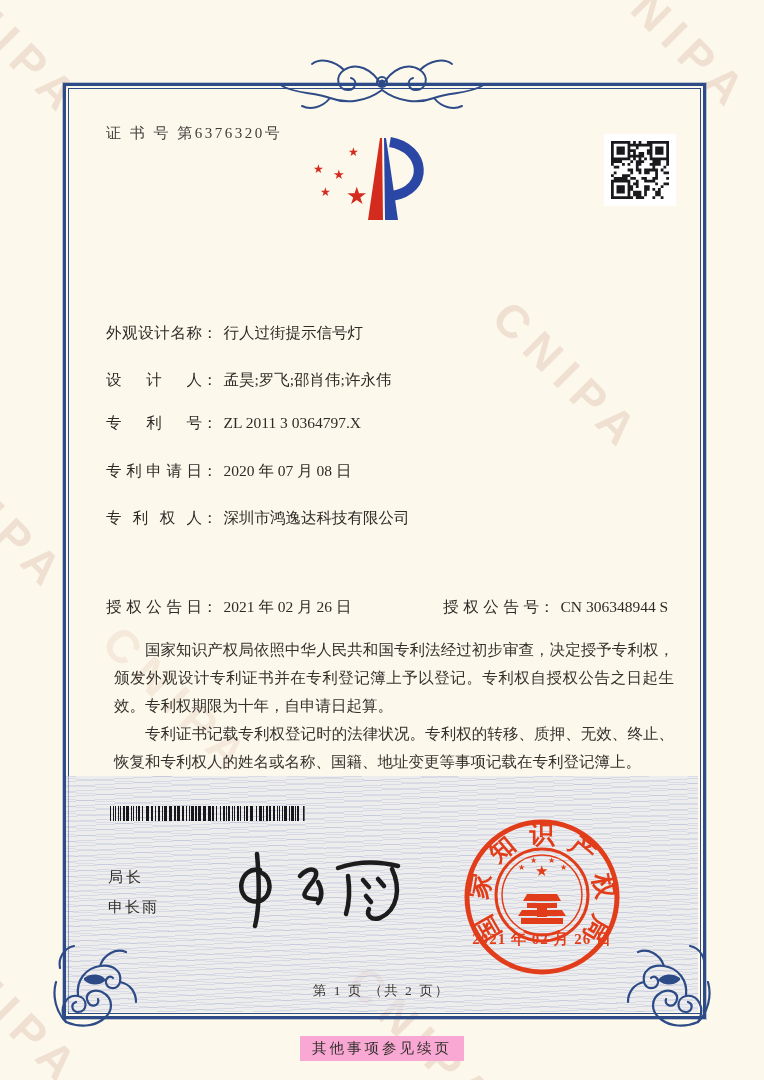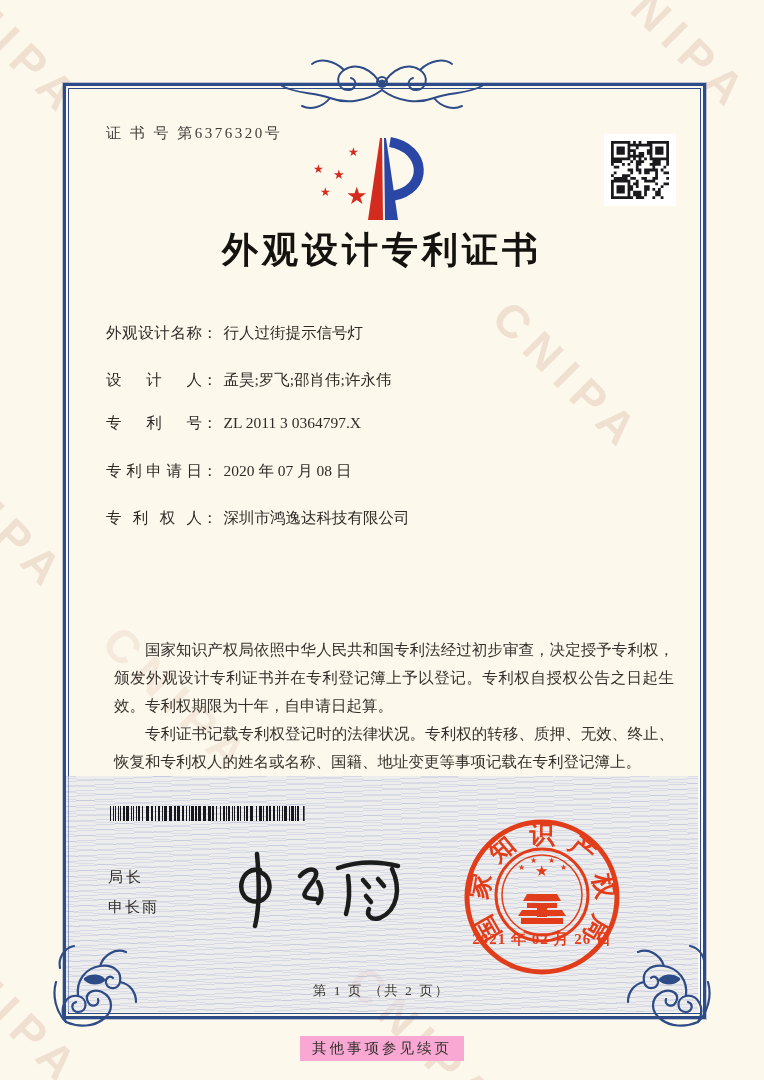--- a/index.html
+++ b/index.html
@@ -158,36 +158,43 @@
         <text x="34" y="72" font-size="24" fill="var(--logo-red)">★</text>
       </svg>
     </div>
 
     <div class="qr-wrap">
       <svg id="qr-svg" width="58" height="58" viewBox="0 0 63 63">
           <path d="M24,0h3v3h-3zM30,0h3v3h-3zM39,0h3v3h-3zM21,3h3v3h-3zM24,3h3v3h-3zM27,3h3v3h-3zM30,3h3v3h-3zM33,3h3v3h-3zM36,3h3v3h-3zM39,3h3v3h-3zM27,6h3v3h-3zM21,9h3v3h-3zM24,9h3v3h-3zM39,9h3v3h-3zM24,12h3v3h-3zM30,12h3v3h-3zM33,12h3v3h-3zM39,12h3v3h-3zM21,15h3v3h-3zM24,15h3v3h-3zM27,15h3v3h-3zM30,15h3v3h-3zM33,15h3v3h-3zM24,18h3v3h-3zM30,18h3v3h-3zM36,18h3v3h-3zM0,21h3v3h-3zM3,21h3v3h-3zM6,21h3v3h-3zM9,21h3v3h-3zM21,21h3v3h-3zM27,21h3v3h-3zM30,21h3v3h-3zM33,21h3v3h-3zM45,21h3v3h-3zM48,21h3v3h-3zM51,21h3v3h-3zM60,21h3v3h-3zM0,24h3v3h-3zM12,24h3v3h-3zM18,24h3v3h-3zM27,24h3v3h-3zM30,24h3v3h-3zM42,24h3v3h-3zM45,24h3v3h-3zM48,24h3v3h-3zM51,24h3v3h-3zM60,24h3v3h-3zM3,27h3v3h-3zM6,27h3v3h-3zM27,27h3v3h-3zM45,27h3v3h-3zM57,27h3v3h-3zM18,30h3v3h-3zM21,30h3v3h-3zM27,30h3v3h-3zM30,30h3v3h-3zM36,30h3v3h-3zM39,30h3v3h-3zM42,30h3v3h-3zM45,30h3v3h-3zM48,30h3v3h-3zM54,30h3v3h-3zM3,33h3v3h-3zM21,33h3v3h-3zM30,33h3v3h-3zM36,33h3v3h-3zM39,33h3v3h-3zM48,33h3v3h-3zM57,33h3v3h-3zM60,33h3v3h-3zM0,36h3v3h-3zM12,36h3v3h-3zM15,36h3v3h-3zM18,36h3v3h-3zM48,36h3v3h-3zM3,39h3v3h-3zM6,39h3v3h-3zM9,39h3v3h-3zM12,39h3v3h-3zM15,39h3v3h-3zM21,39h3v3h-3zM24,39h3v3h-3zM33,39h3v3h-3zM36,39h3v3h-3zM45,39h3v3h-3zM48,39h3v3h-3zM60,39h3v3h-3zM27,42h3v3h-3zM36,42h3v3h-3zM39,42h3v3h-3zM42,42h3v3h-3zM45,42h3v3h-3zM24,45h3v3h-3zM27,45h3v3h-3zM48,45h3v3h-3zM57,45h3v3h-3zM60,45h3v3h-3zM21,48h3v3h-3zM27,48h3v3h-3zM36,48h3v3h-3zM39,48h3v3h-3zM54,48h3v3h-3zM21,51h3v3h-3zM36,51h3v3h-3zM39,51h3v3h-3zM45,51h3v3h-3zM51,51h3v3h-3zM24,54h3v3h-3zM27,54h3v3h-3zM30,54h3v3h-3zM36,54h3v3h-3zM48,54h3v3h-3zM51,54h3v3h-3zM24,57h3v3h-3zM27,57h3v3h-3zM30,57h3v3h-3zM36,57h3v3h-3zM48,57h3v3h-3zM51,57h3v3h-3zM21,60h3v3h-3zM27,60h3v3h-3zM30,60h3v3h-3zM33,60h3v3h-3zM45,60h3v3h-3zM54,60h3v3h-3zM0,0h21v21h-21zM3,3h15v15h-15zM6,6h9v9h-9zM42,0h21v21h-21zM45,3h15v15h-15zM48,6h9v9h-9zM0,42h21v21h-21zM3,45h15v15h-15zM6,48h9v9h-9z" fill="#1a1a1e" fill-rule="evenodd"></path>
         </svg>
     </div>
 
-    <div class="title">外观设计专利证书</div>
 
     <div class="frow" style="top:322px">
       <span class="flabel">外观设计名称</span><span class="fcolon">：</span><span class="fvalue">行人过街提示信号灯</span>
     </div>
     <div class="frow" style="top:369px">
       <span class="flabel">设计人</span><span class="fcolon">：</span><span class="fvalue">孟昊;罗飞;邵肖伟;许永伟</span>
     </div>
     <div class="frow" style="top:412px">
       <span class="flabel">专利号</span><span class="fcolon">：</span><span class="fvalue">ZL 2011 3 0364797.X</span>
     </div>
     <div class="frow" style="top:460px">
       <span class="flabel">专利申请日</span><span class="fcolon">：</span><span class="fvalue">2020 年 07 月 08 日</span>
     </div>
     <div class="frow" style="top:507px">
       <span class="flabel">专利权人</span><span class="fcolon">：</span><span class="fvalue">深圳市鸿逸达科技有限公司</span>
+    </div>
+    <div class="frow" style="top:596px">
+      <span class="fpair">
+        <span class="flabel">授权公告日</span><span class="fcolon">：</span><span class="fvalue">2021 年 02 月 26 日</span>
+      </span>
+      <span class="fpair fpair2">
+        <span class="flabel">授权公告号</span><span class="fcolon">：</span><span class="fvalue">CN 306348944 S</span>
+      </span>
     </div>
 
     <p class="legal">国家知识产权局依照中华人民共和国专利法经过初步审查，决定授予专利权，颁发外观设计专利证书并在专利登记簿上予以登记。专利权自授权公告之日起生效。专利权期限为十年，自申请日起算。</p>
     <p class="legal p2">专利证书记载专利权登记时的法律状况。专利权的转移、质押、无效、终止、恢复和专利权人的姓名或名称、国籍、地址变更等事项记载在专利登记簿上。</p>
 
     <div class="barcode">
       <svg id="barcode-svg" width="196" height="15" viewBox="0 0 196 15">
           <path d="M0,0h1v15h-1zM3,0h1v15h-1zM5,0h1v15h-1zM8,0h1v15h-1zM10,0h1v15h-1zM13,0h2v15h-2zM16,0h3v15h-3zM21,0h1v15h-1zM23,0h1v15h-1zM26,0h1v15h-1zM28,0h2v15h-2zM32,0h1v15h-1zM36,0h3v15h-3zM41,0h2v15h-2zM45,0h1v15h-1zM48,0h2v15h-2zM52,0h1v15h-1zM54,0h3v15h-3zM59,0h3v15h-3zM64,0h2v15h-2zM67,0h3v15h-3zM72,0h2v15h-2zM76,0h1v15h-1zM79,0h1v15h-1zM81,0h3v15h-3zM85,0h2v15h-2zM88,0h3v15h-3zM93,0h3v15h-3zM98,0h3v15h-3zM102,0h2v15h-2zM106,0h1v15h-1zM110,0h1v15h-1zM113,0h2v15h-2zM116,0h1v15h-1zM118,0h2v15h-2zM122,0h1v15h-1zM124,0h1v15h-1zM127,0h2v15h-2zM130,0h1v15h-1zM134,0h1v15h-1zM136,0h2v15h-2zM140,0h3v15h-3zM146,0h1v15h-1zM149,0h3v15h-3zM153,0h1v15h-1zM156,0h2v15h-2zM159,0h2v15h-2zM163,0h2v15h-2zM167,0h1v15h-1zM169,0h1v15h-1zM172,0h1v15h-1zM174,0h3v15h-3zM179,0h1v15h-1zM181,0h3v15h-3zM185,0h1v15h-1zM187,0h2v15h-2zM193,0h1.6v15h-1.6z" fill="#17171c"></path>
         </svg>
     </div>

